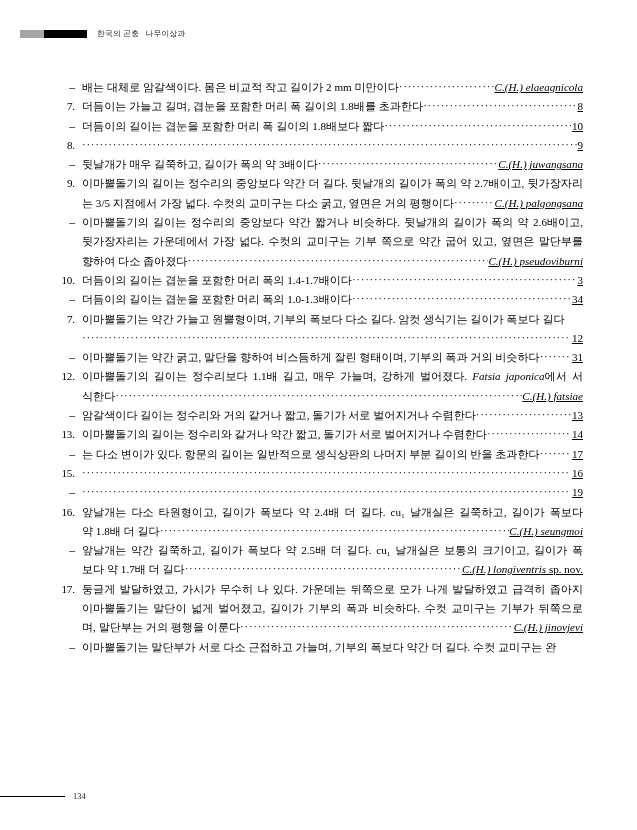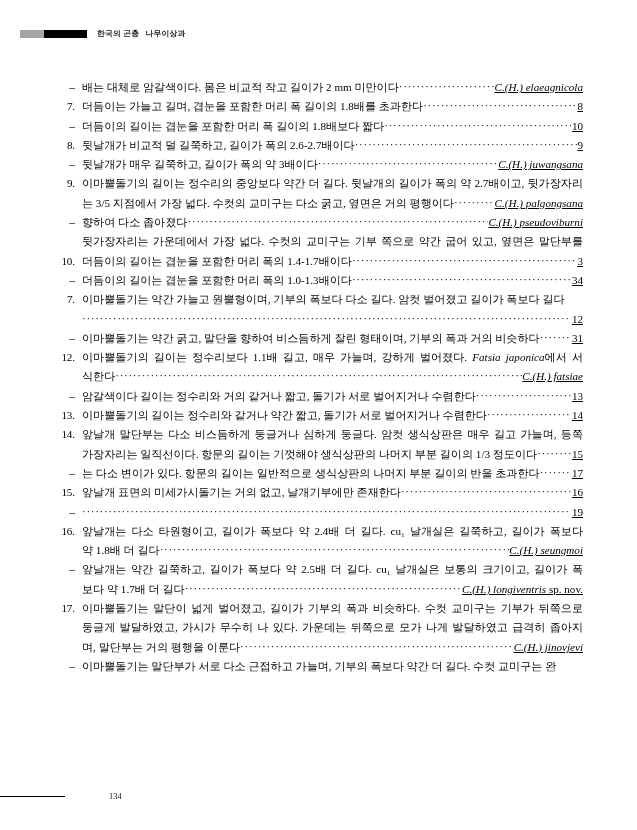--- a/index.html
+++ b/index.html
@@ -31,21 +31,21 @@
     background: #a6a6a6;
   }
   .rh-bar-black {
     width: 43px;
     height: 8px;
     background: #000000;
   }
   .rh-text {
     margin-left: 10px;
     font-size: 7.8px;
-    font-weight: bold;
+    font-weight: normal;
     letter-spacing: 0.2px;
     color: #1a1a1a;
     white-space: pre;
     line-height: 1;
     position: relative;
     top: 0.5px;
   }
 
   
   .key-block {
@@ -131,21 +131,20 @@
     font-style: normal;
   }
 
   
   .footer {
     position: absolute;
     left: 0;
     bottom: 29px;
     display: flex;
     align-items: center;
-    gap: 36px;
   }
   .footer-rule {
     width: 65px;
     height: 1px;
     background: #000000;
   }
   .footer-page {
     margin-left: 8px;
     font-size: 8.4px;
     color: #1a1a1a;
@@ -189,21 +188,20 @@
           <span class="txt"><span>더듬이의 길이는 겹눈을 포함한 머리 폭 길이의 1.8배보다 짧다</span></span>
           <span class="leader"></span>
           <span class="target">10</span>
         </div>
       </div>
     </div>
     <div class="couplet">
       <div class="marker">8.</div>
       <div class="content">
         <div class="run">
-          <span class="txt"><span>뒷날개가 비교적 덜 길쭉하고, 길이가 폭의 2.6-2.7배이다</span></span>
           <span class="leader"></span>
           <span class="target">9</span>
         </div>
       </div>
     </div>
     <div class="couplet">
       <div class="marker dash">–</div>
       <div class="content">
         <div class="run">
           <span class="txt"><span>뒷날개가 매우 길쭉하고, 길이가 폭의 약 3배이다</span></span>
@@ -219,26 +217,27 @@
         <div class="run">
           <span class="txt"><span>는 3/5 지점에서 가장 넓다. 수컷의 교미구는 다소 굵고, 옆면은 거의 평행이다</span></span>
           <span class="leader"></span>
           <span class="target sp">C.(H.) palgongsana</span>
         </div>
       </div>
     </div>
     <div class="couplet">
       <div class="marker dash">–</div>
       <div class="content">
+        <div class="run justify"><span>이마뿔돌기의 길이는 정수리의 중앙보다 약간 짧거나 비슷하다. 뒷날개의 길이가 폭의 약 2.6배이고,</span></div>
+        <div class="run justify"><span>뒷가장자리는 가운데에서 가장 넓다. 수컷의 교미구는 기부 쪽으로 약간 굽어 있고, 옆면은 말단부를</span></div>
         <div class="run">
           <span class="txt"><span>향하여 다소 좁아졌다</span></span>
           <span class="leader"></span>
           <span class="target sp">C.(H.) pseudoviburni</span>
         </div>
-        <div class="run justify"><span>뒷가장자리는 가운데에서 가장 넓다. 수컷의 교미구는 기부 쪽으로 약간 굽어 있고, 옆면은 말단부를</span></div>
       </div>
     </div>
     <div class="couplet">
       <div class="marker">10.</div>
       <div class="content">
         <div class="run">
           <span class="txt"><span>더듬이의 길이는 겹눈을 포함한 머리 폭의 1.4-1.7배이다</span></span>
           <span class="leader"></span>
           <span class="target">3</span>
         </div>
@@ -250,21 +249,21 @@
         <div class="run">
           <span class="txt"><span>더듬이의 길이는 겹눈을 포함한 머리 폭의 1.0-1.3배이다</span></span>
           <span class="leader"></span>
           <span class="target">34</span>
         </div>
       </div>
     </div>
     <div class="couplet">
       <div class="marker">7.</div>
       <div class="content">
-        <div class="run justify-left"><span>이마뿔돌기는 약간 가늘고 원뿔형이며, 기부의 폭보다 다소 길다. 암컷 벌어졌고 길이가 폭보다 길다</span></div>
+        <div class="run justify-left"><span>이마뿔돌기는 약간 가늘고 원뿔형이며, 기부의 폭보다 다소 길다. 암컷 생식기는 길이가 폭보다 길다</span></div>
         <div class="run">
           <span class="txt"></span>
           <span class="leader"></span>
           <span class="target">12</span>
         </div>
       </div>
     </div>
     <div class="couplet">
       <div class="marker dash">–</div>
       <div class="content">
@@ -300,45 +299,33 @@
       <div class="marker">13.</div>
       <div class="content">
         <div class="run">
           <span class="txt"><span>이마뿔돌기의 길이는 정수리와 같거나 약간 짧고, 돌기가 서로 벌어지거나 수렴한다</span></span>
           <span class="leader"></span>
           <span class="target">14</span>
         </div>
       </div>
     </div>
     <div class="couplet">
-      <div class="marker">14.</div>
-      <div class="content">
-        <div class="run justify"><span>앞날개 말단부는 다소 비스듬하게 둥글거나 심하게 둥글다. 암컷 생식상판은 매우 길고 가늘며, 등쪽</span></div>
-        <div class="run">
-          <span class="txt"><span>가장자리는 일직선이다. 항문의 길이는 기껏해야 생식상판의 나머지 부분 길이의 1/3 정도이다</span></span>
-          <span class="leader"></span>
-          <span class="target">15</span>
-        </div>
-      </div>
-    </div>
-    <div class="couplet">
       <div class="marker dash">–</div>
       <div class="content">
         <div class="run">
           <span class="txt"><span>는 다소 변이가 있다. 항문의 길이는 일반적으로 생식상판의 나머지 부분 길이의 반을 초과한다</span></span>
           <span class="leader"></span>
           <span class="target">17</span>
         </div>
       </div>
     </div>
     <div class="couplet">
       <div class="marker">15.</div>
       <div class="content">
         <div class="run">
-          <span class="txt"><span>앞날개 표면의 미세가시돌기는 거의 없고, 날개기부에만 존재한다</span></span>
           <span class="leader"></span>
           <span class="target">16</span>
         </div>
       </div>
     </div>
     <div class="couplet">
       <div class="marker dash">–</div>
       <div class="content">
         <div class="run">
           <span class="leader"></span>
@@ -364,22 +351,22 @@
         <div class="run">
           <span class="txt"><span>보다 약 1.7배 더 길다</span></span>
           <span class="leader"></span>
           <span class="target sp">C.(H.) longiventris<span class="sp-upright"> sp. nov.</span></span>
         </div>
       </div>
     </div>
     <div class="couplet">
       <div class="marker">17.</div>
       <div class="content">
+        <div class="run justify"><span>둥글게 발달하였고, 가시가 무수히 나 있다. 가운데는 뒤쪽으로 모가 나게 발달하였고 급격히 좁아지</span></div>
         <div class="run justify"><span>이마뿔돌기는 말단이 넓게 벌어졌고, 길이가 기부의 폭과 비슷하다. 수컷 교미구는 기부가 뒤쪽으로</span></div>
-        <div class="run justify"><span>둥글게 발달하였고, 가시가 무수히 나 있다. 가운데는 뒤쪽으로 모가 나게 발달하였고 급격히 좁아지</span></div>
         <div class="run">
           <span class="txt"><span>며, 말단부는 거의 평행을 이룬다</span></span>
           <span class="leader"></span>
           <span class="target sp">C.(H.) jinovjevi</span>
         </div>
       </div>
     </div>
     <div class="couplet">
       <div class="marker dash">–</div>
       <div class="content">

